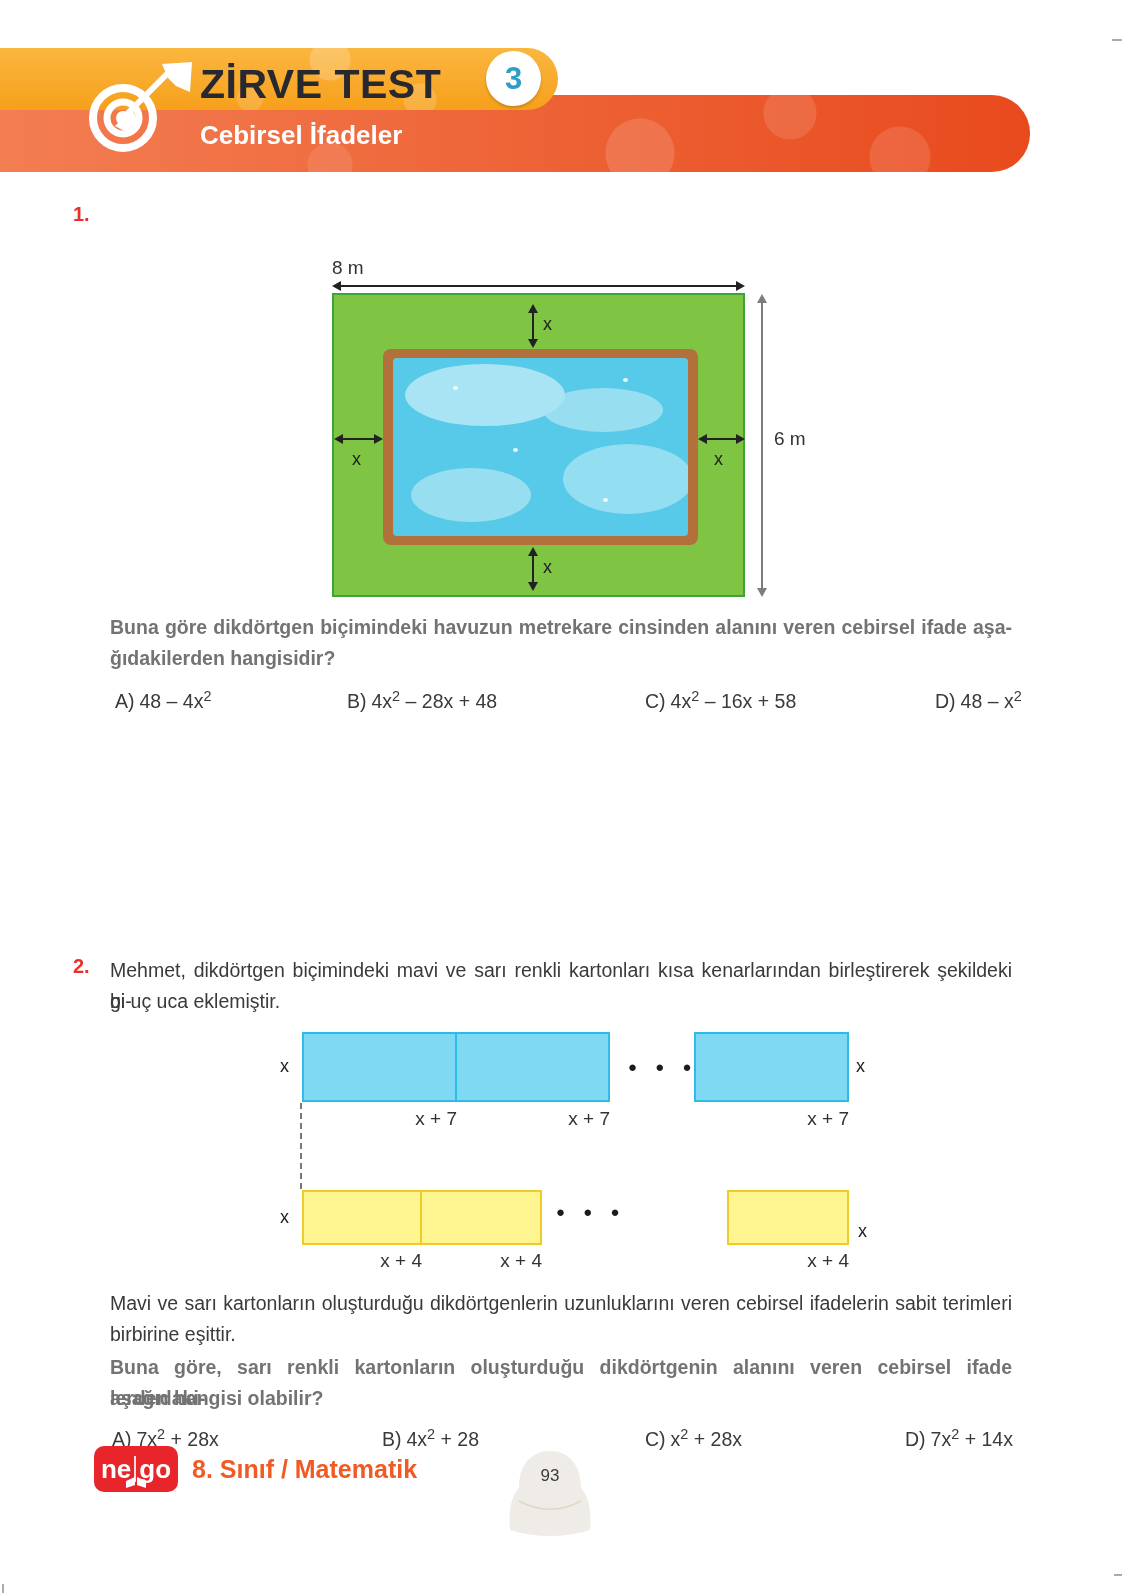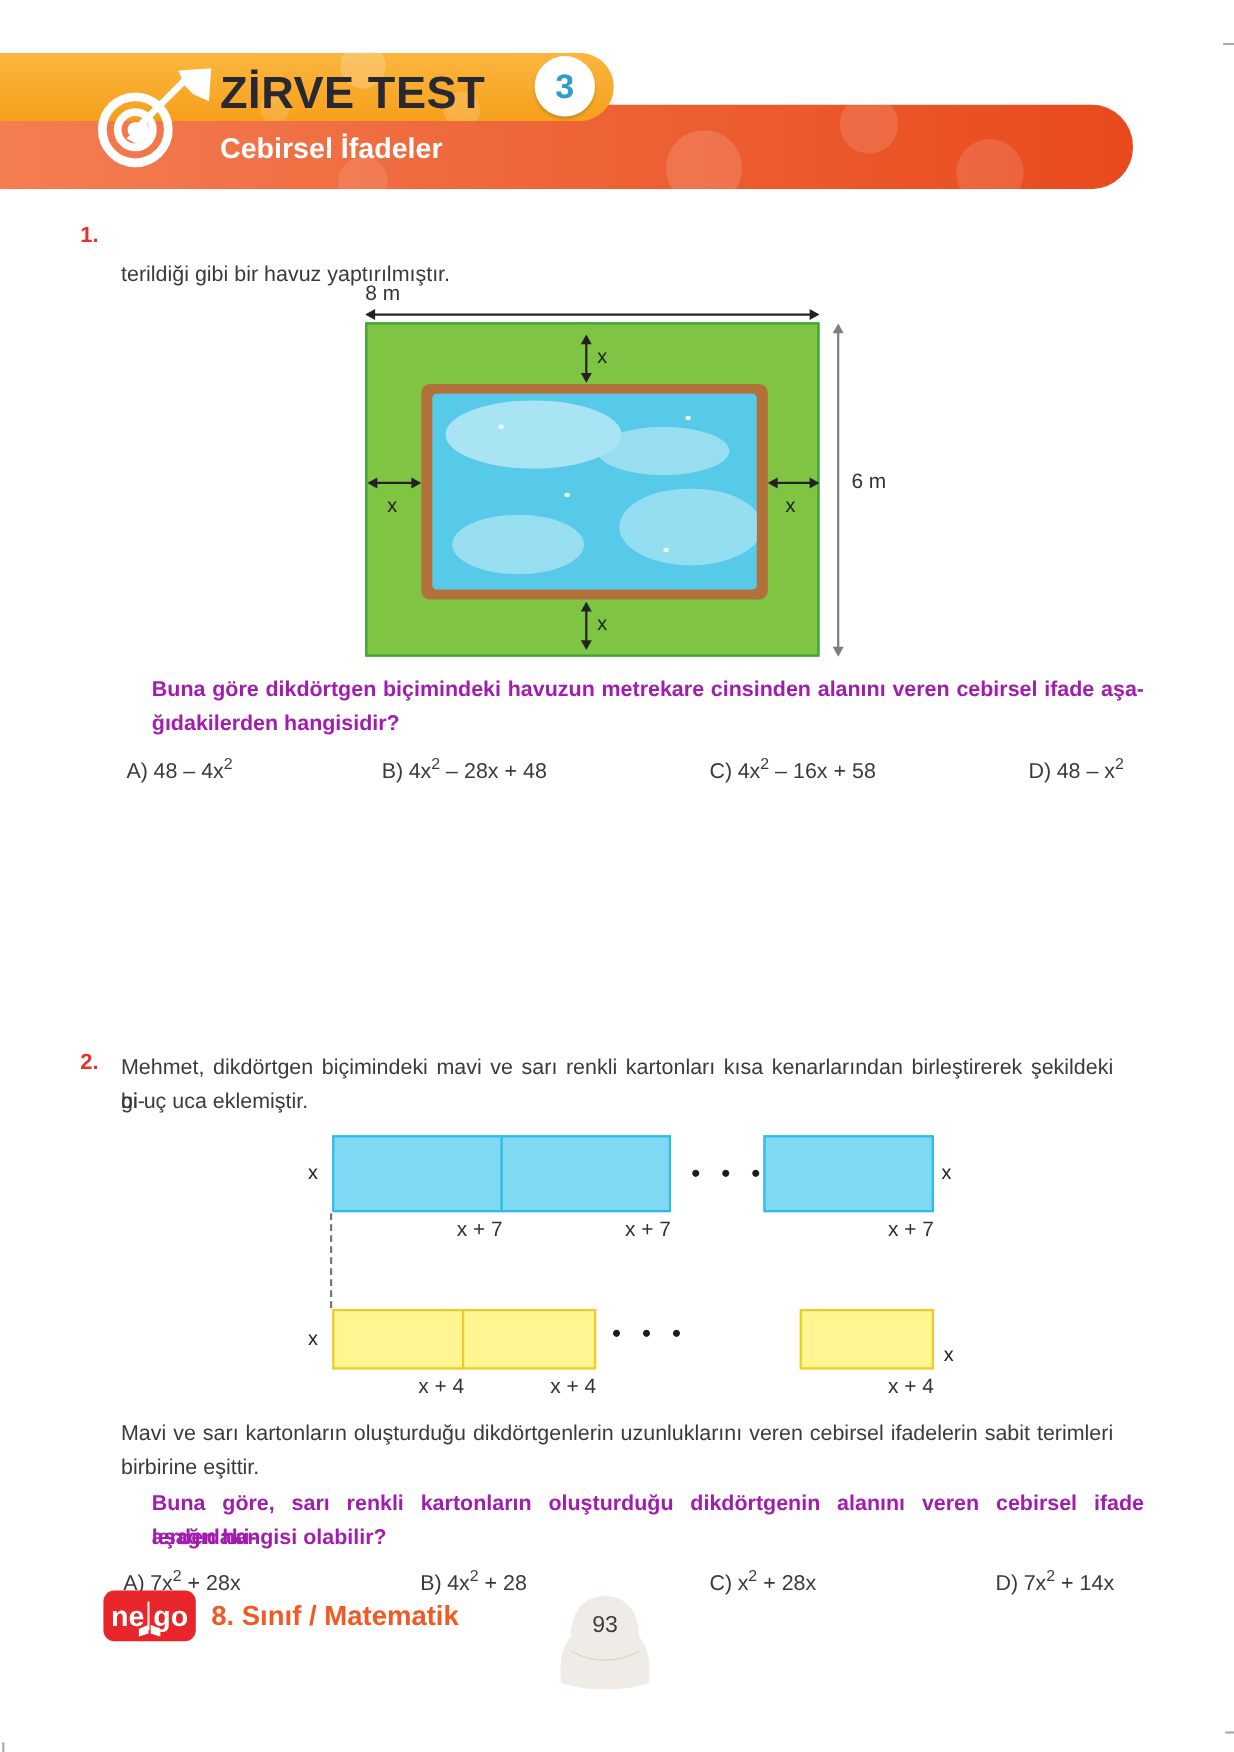--- a/index.html
+++ b/index.html
@@ -27,21 +27,21 @@
   .badge{position:absolute;left:486px;top:3px;width:55px;height:55px;border-radius:50%;
          background:#fff;box-shadow:0 2px 3px rgba(0,0,0,.18);
          display:flex;align-items:center;justify-content:center;}
   .badge span{font-size:31px;font-weight:bold;color:var(--badge-number,#2E9EC8);}
   .subtitle{position:absolute;left:200px;top:25px;font-size:26px;font-weight:bold;color:#fff;}
   .target{position:absolute;left:80px;top:62px;width:126px;height:126px;z-index:3;overflow:visible;}
 
   
   .qnum{position:absolute;font-size:20px;font-weight:bold;color:var(--question-red,#E8312A);}
   .qline{position:absolute;font-size:19.5px;line-height:31px;color:var(--text,#3a3a3a);white-space:nowrap;}
-  .bline{position:absolute;font-size:19.5px;line-height:31px;font-weight:bold;color:#a21caf;white-space:nowrap;margin-left:28px;}
+  .bline{position:absolute;font-size:19.5px;line-height:31px;font-weight:bold;color:#737373;white-space:nowrap;}
   .just{width:902px;white-space:normal;text-align:justify;text-align-last:justify;}
   .opt{position:absolute;font-size:19.5px;color:var(--text,#3a3a3a);white-space:nowrap;}
   .opt .key{margin-right:5px;}
   sup{font-size:0.74em;vertical-align:super;line-height:0;}
 
   
   .ah{position:absolute;height:2px;background:var(--c,#222);}
   .ah::before{content:"";position:absolute;left:-2px;top:-4px;width:0;height:0;
     border-top:5px solid transparent;border-bottom:5px solid transparent;border-right:9px solid var(--c,#222);}
   .ah::after{content:"";position:absolute;right:-2px;top:-4px;width:0;height:0;
@@ -76,21 +76,21 @@
   
   .logo{position:absolute;left:94px;top:1446px;width:84px;height:46px;border-radius:10px;
         background:var(--brand-red,#E8252A);display:flex;align-items:center;justify-content:center;}
   .logo .t{color:#ffffff;font-weight:bold;font-size:26px;line-height:1;}
   .logo .sep{width:2px;height:26px;background:rgba(255,255,255,.85);margin:0 3px;}
   .logo svg{position:absolute;left:32px;bottom:4px;}
   .series{position:absolute;left:192px;top:1455px;font-size:25px;font-weight:bold;
           color:var(--brand-orange,#F15A24);}
   .pagebell{position:absolute;left:504px;top:1446px;width:92px;height:90px;}
   .pagenum{position:absolute;left:504px;top:1466px;width:92px;text-align:center;
-           font-size:21px;color:#3b3b3b;}
+           font-size:17px;color:#3b3b3b;}
 
   .cm{position:absolute;background:#ababab;}
 </style>
 </head>
 <body>
 
 <div class="page">
 
   <div class="band-orange">
     <span class="subtitle">Cebirsel İfadeler</span>
@@ -104,21 +104,20 @@
   <svg class="target" viewBox="0 0 126 126">
     <circle cx="43" cy="56" r="30" fill="none" stroke="#fff" stroke-width="8"></circle>
     <circle cx="43" cy="56" r="16" fill="none" stroke="#fff" stroke-width="7"></circle>
     <circle cx="43" cy="56" r="7" fill="#fff"></circle>
     <line x1="43" y1="56" x2="92" y2="7" stroke="#fff" stroke-width="6" stroke-linecap="round"></line>
     <polygon fill="#fff" points="82,2 112,0 110,30 96,24 88,16"></polygon>
     <polygon fill="#fff" points="35,64 52,47 58,59 46,70"></polygon>
   </svg>
 
   <div class="qnum" style="left:73px;top:203px">1.</div>
-  <div class="qline" style="left:110px;top:234px">terildiği gibi bir havuz yaptırılmıştır.</div>
 
   <div>
     <div class="dimlabel" style="left:332px;top:257px;width:413px;">8 m</div>
     <div class="ah" style="left:334px;top:285px;width:409px"></div>
 
     <div class="garden"></div>
 
     <div class="av" style="left:761px;top:296px;height:299px;--c:#7d7d7d"></div>
     <div class="dimlabel" style="left:774px;top:428px">6 m</div>
 

